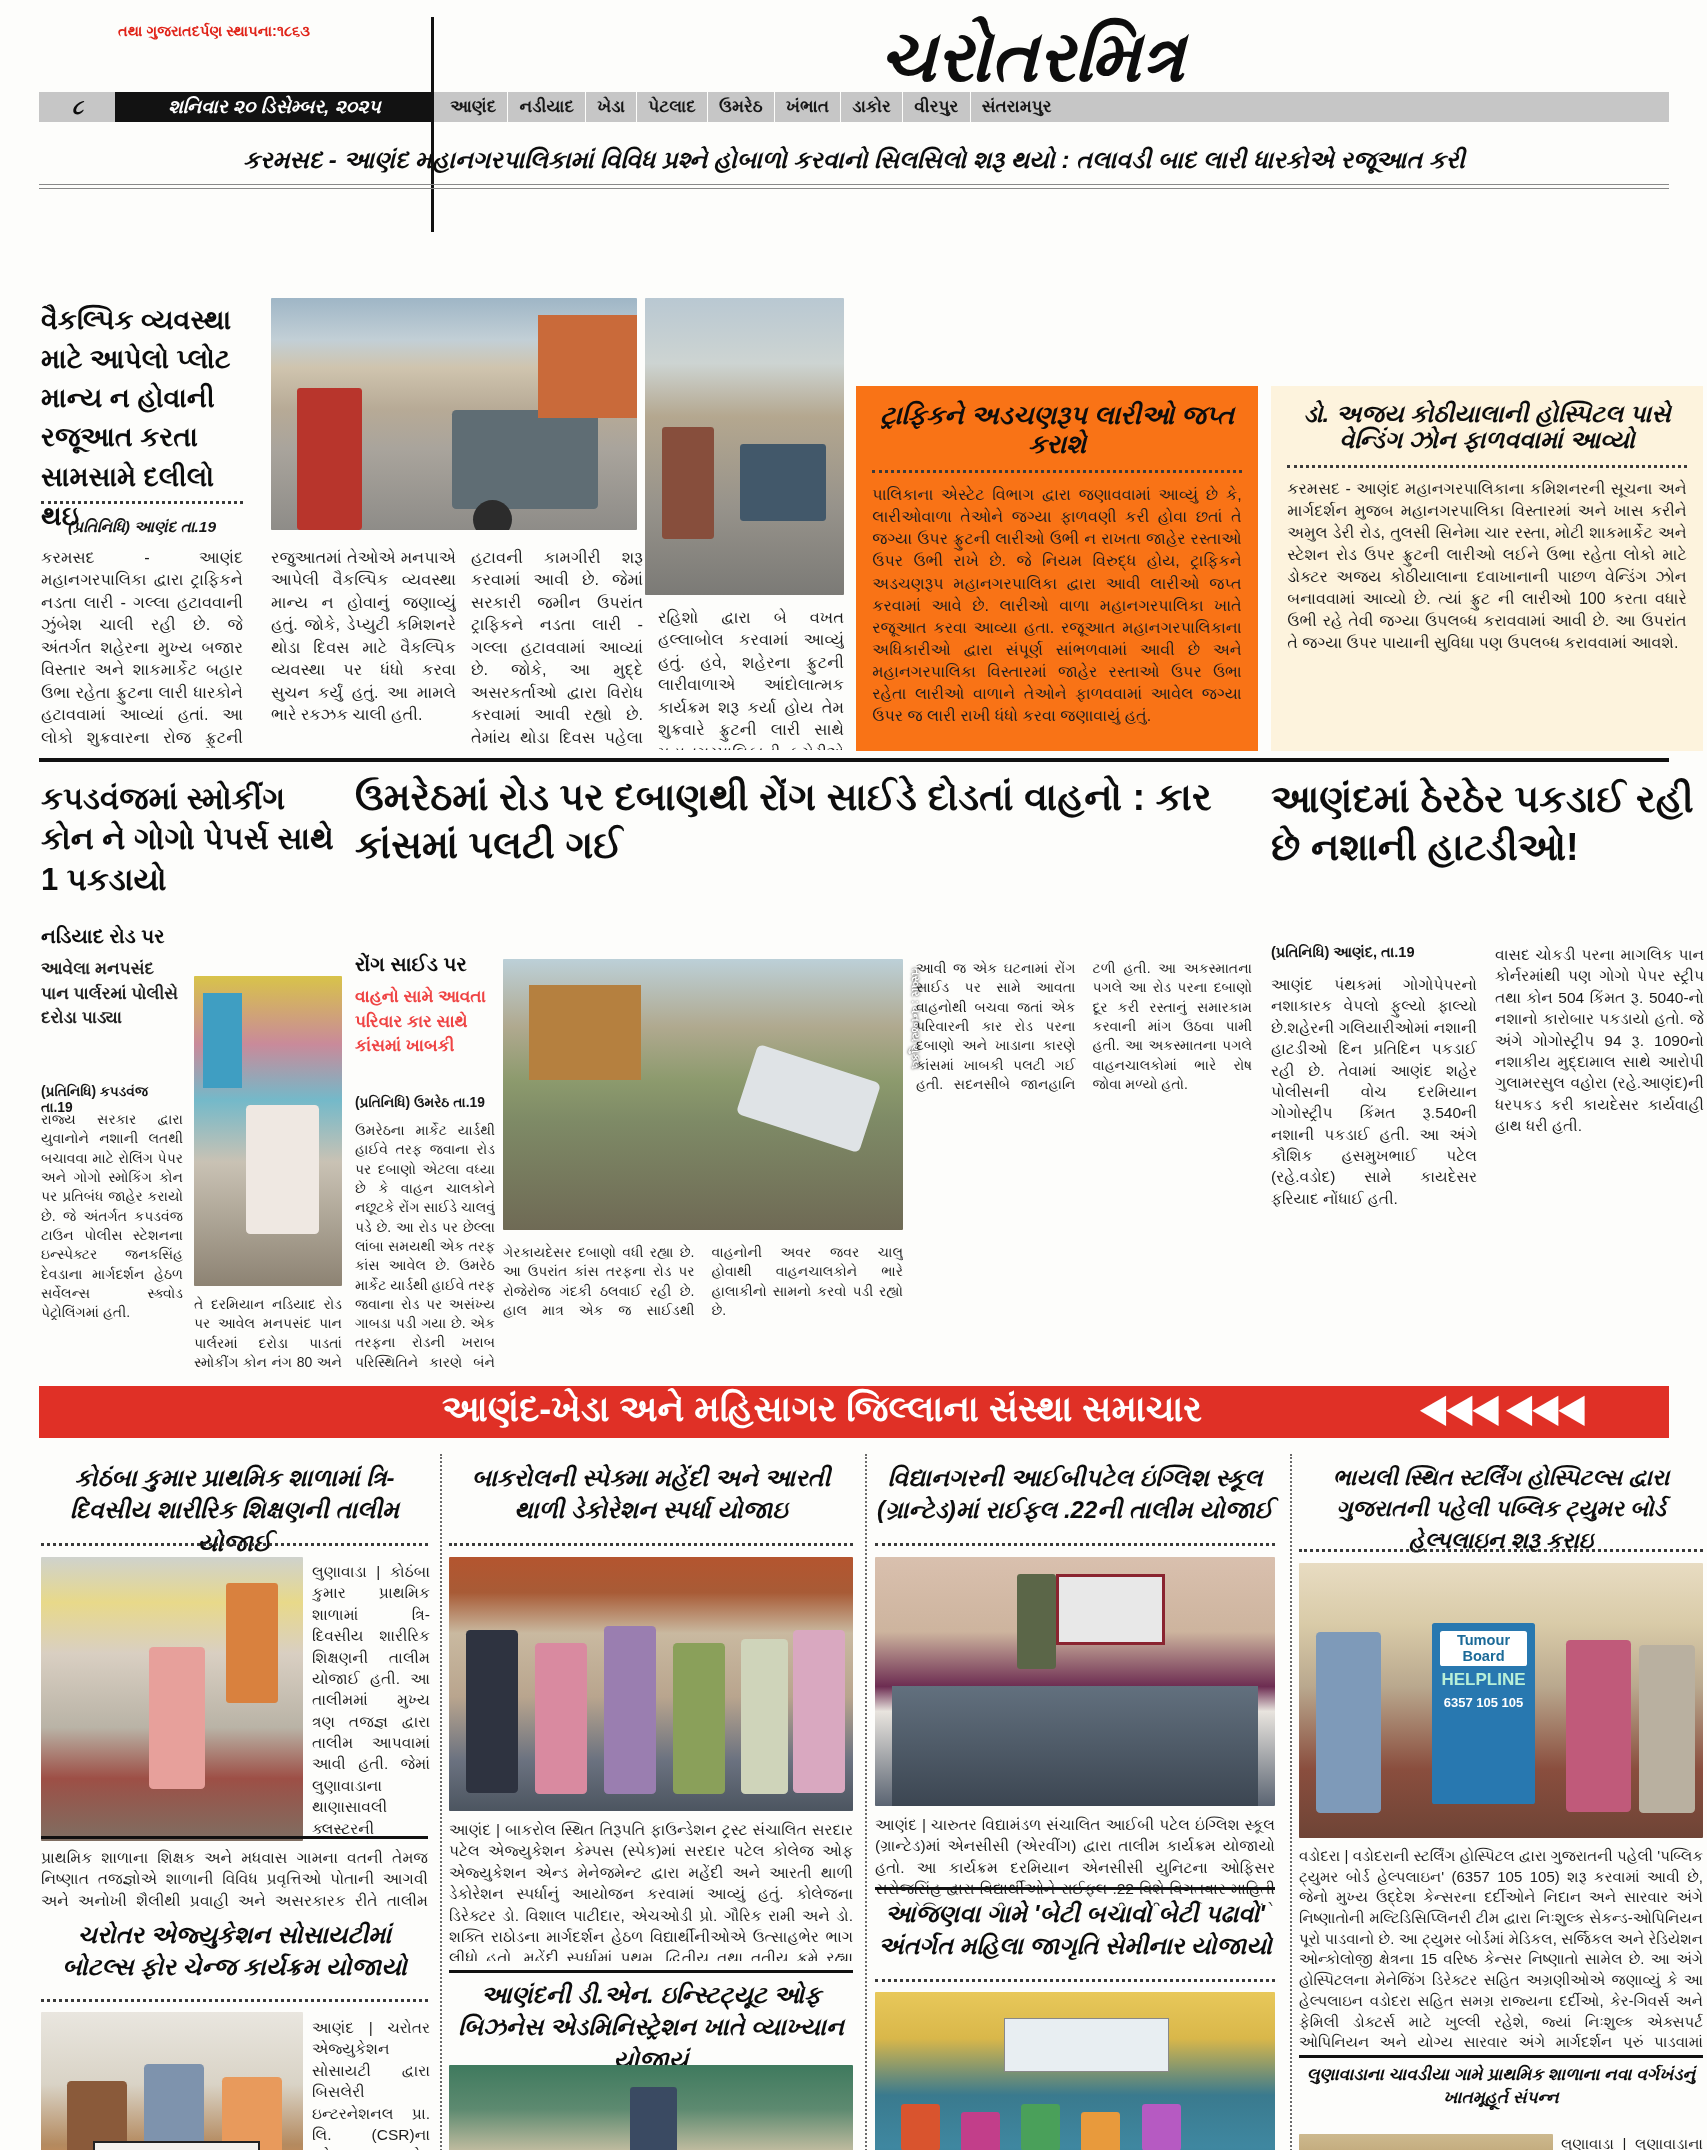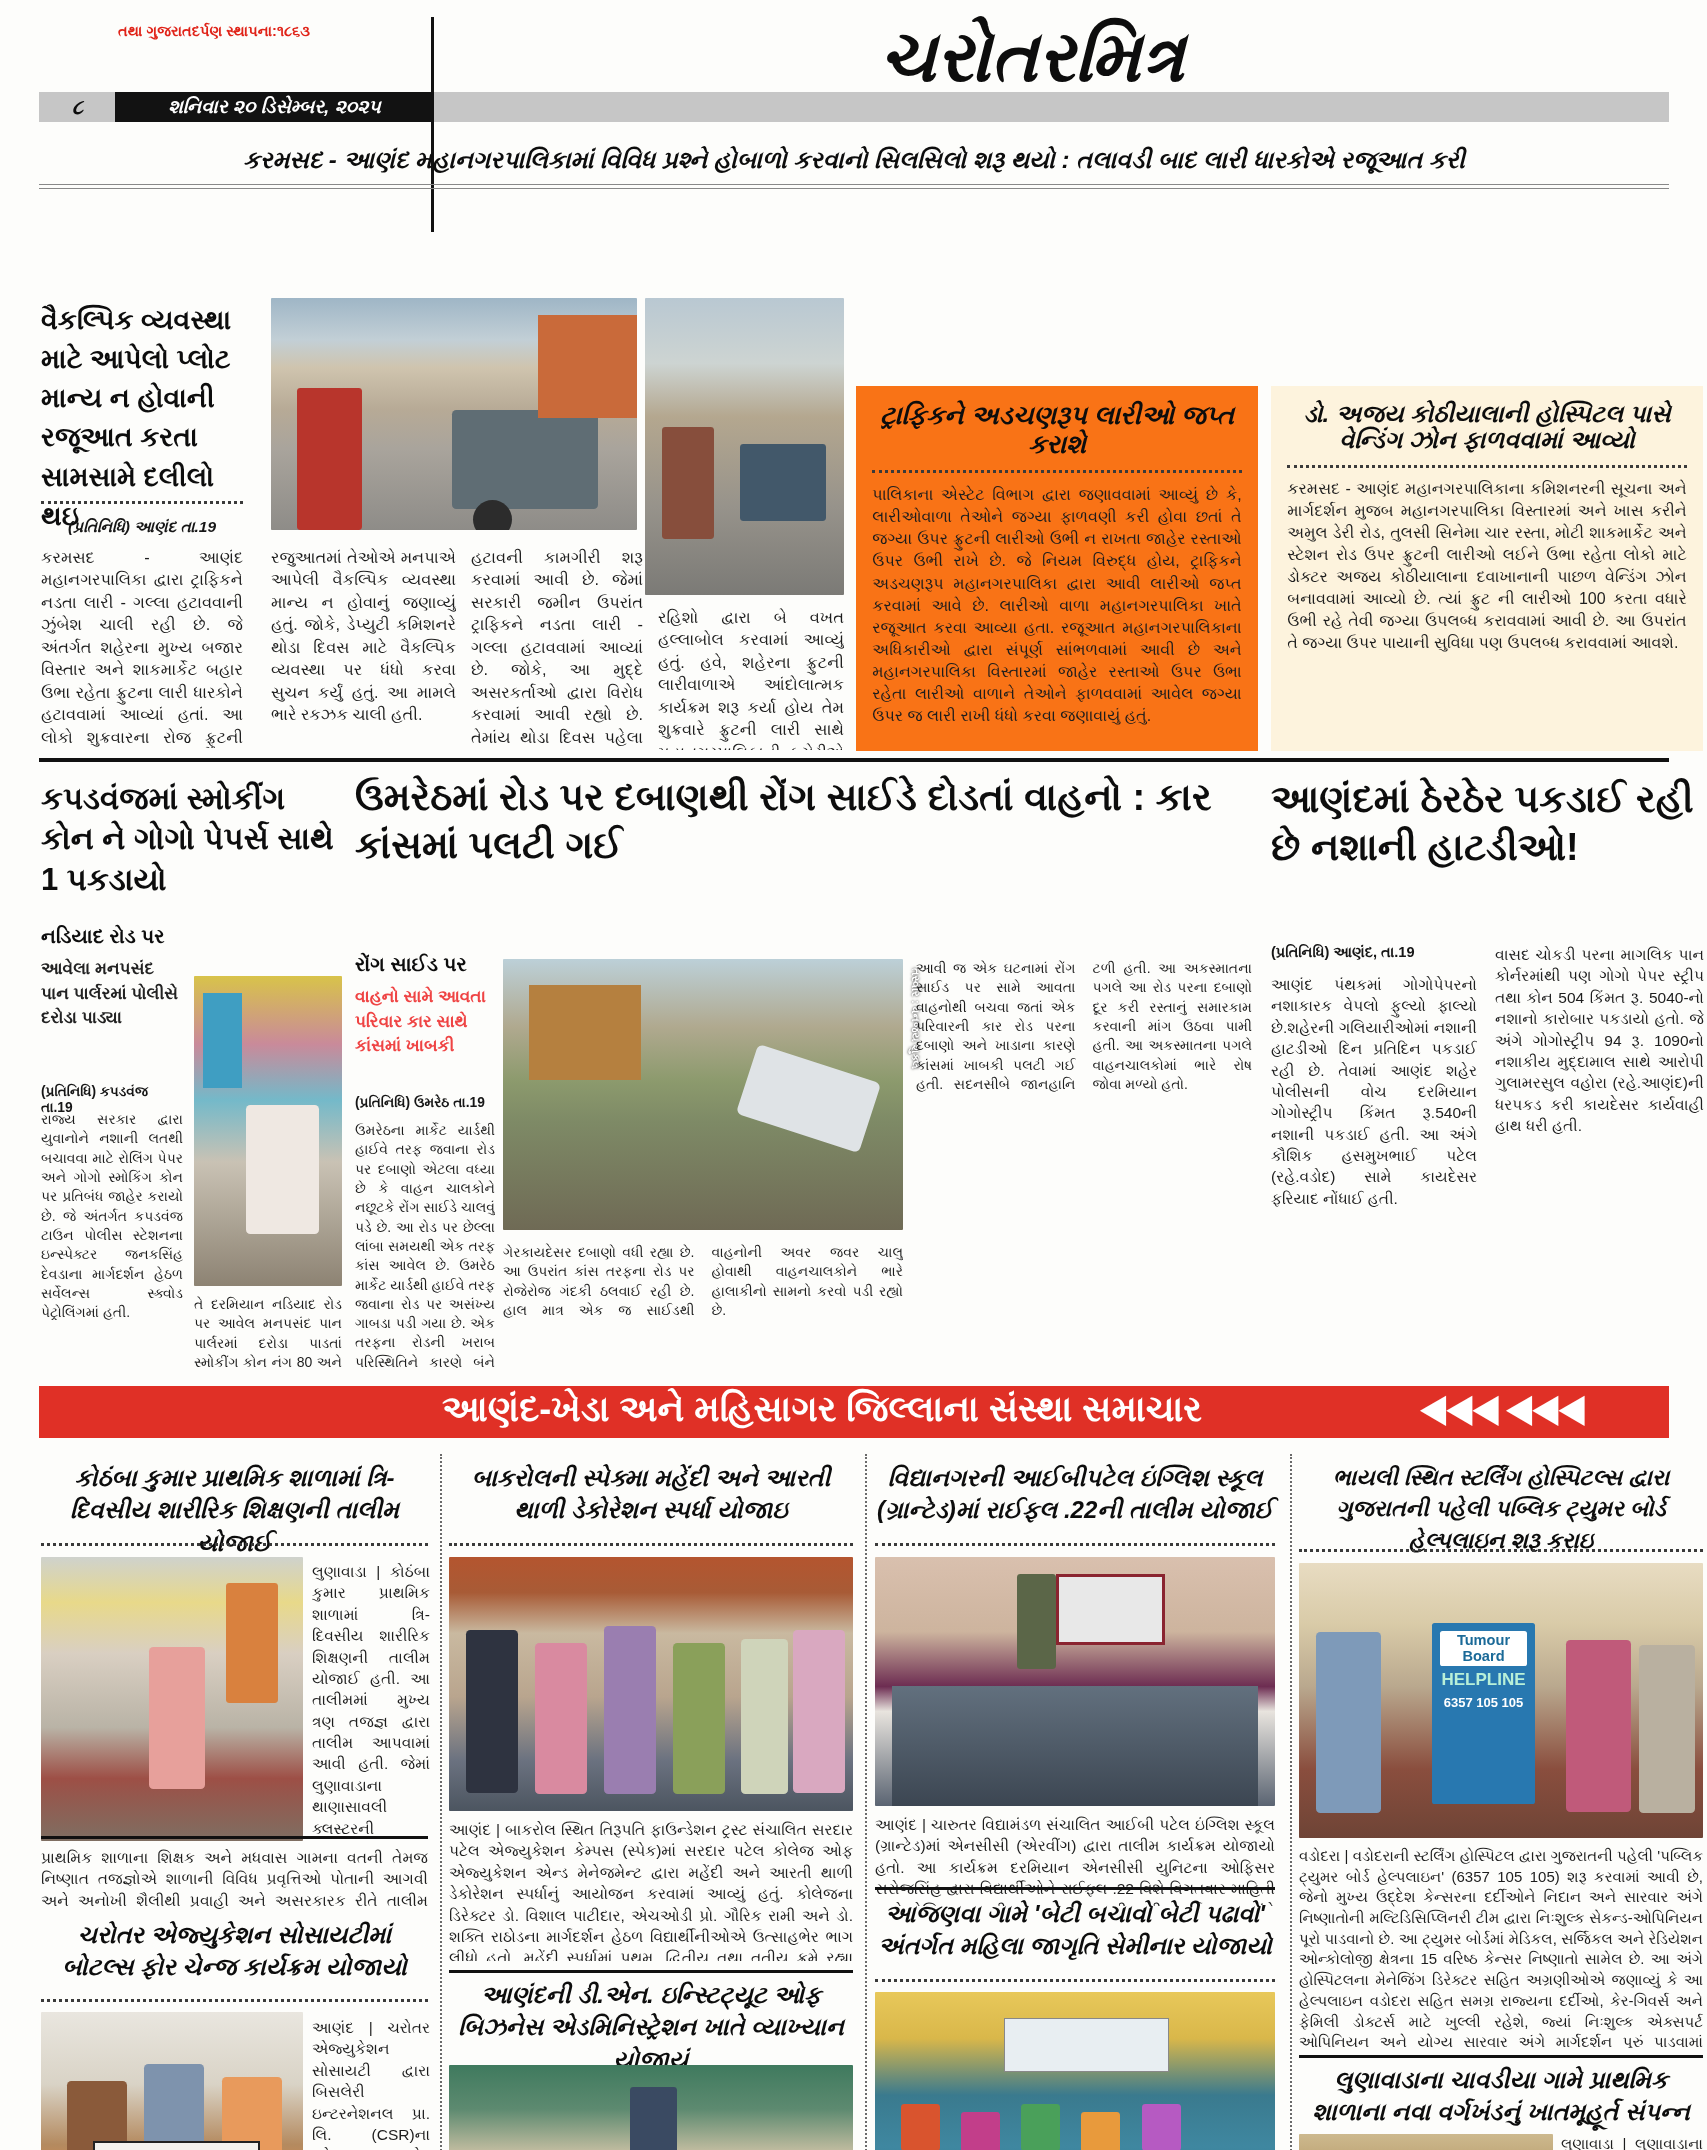--- a/index.html
+++ b/index.html
@@ -27,20 +27,23 @@
 
   <div class="abs" style="left:41px;top:19.4px;width:327px;">
     <div style="font-size:14.6px;color:#e02318;font-weight:bold;margin-top:3.4px;padding-left:77px;">તથા ગુજરાતદર્પણ સ્થાપના:૧૮૬૩</div>
   </div>
   <div class="abs" style="left:431px;top:17px;width:3.4px;height:215px;background:#111;"></div>
   <div class="abs hl center" style="left:645px;top:17px;width:774px;font-size:71px;">ચરોતરમિત્ર</div>
 
   <div class="abs" style="left:39px;top:92px;width:1630px;height:30px;background:#c6c6c6;"></div>
   <div class="abs hl center" style="left:43px;top:95px;width:69px;font-size:20.6px;">૮</div>
   <div class="abs center" style="left:115px;top:92px;width:319px;height:30px;background:#121212;color:#fff;font-weight:bold;font-size:19px;line-height:30px;">શનિવાર ૨૦ ડિસેમ્બર, ૨૦૨૫</div>
+  <div class="abs" style="left:439px;top:92px;height:30px;line-height:30px;white-space:nowrap;">
+    <span class="citycell">આણંદ</span><span class="citycell">નડીયાદ</span><span class="citycell">ખેડા</span><span class="citycell">પેટલાદ</span><span class="citycell">ઉમરેઠ</span><span class="citycell">ખંભાત</span><span class="citycell">ડાકોર</span><span class="citycell">વીરપુર</span><span class="citycell" style="border-right:none;">સંતરામપુર</span>
+  </div>
 
   <div class="abs hl center" style="left:39px;top:147px;width:1630px;font-size:24px;">કરમસદ - આણંદ મહાનગરપાલિકામાં વિવિધ પ્રશ્ને હોબાળો કરવાનો સિલસિલો શરૂ થયો : તલાવડી બાદ લારી ધારકોએ રજૂઆત કરી</div>
   <div class="abs" style="left:39px;top:184px;width:1630px;height:2.6px;border-top:1.3px solid #888;border-bottom:1.3px solid #888;"></div>
 
   <div class="abs hl" style="left:41px;top:301px;width:202px;font-size:27px;line-height:1.45;">વૈકલ્પિક વ્યવસ્થા માટે આપેલો પ્લોટ માન્ય ન હોવાની રજૂઆત કરતા સામસામે દલીલો થઇ</div>
   <div class="abs dotrule" style="left:41px;top:501px;width:202px;"></div>
   <div class="abs dateline center" style="left:41px;top:518px;width:202px;">(પ્રતિનિધિ) આણંદ તા.19</div>
   <div class="abs body-txt" style="left:41px;top:546px;width:202px;height:202px;font-size:16.3px;">કરમસદ - આણંદ મહાનગરપાલિકા દ્વારા ટ્રાફિકને નડતા લારી - ગલ્લા હટાવવાની ઝુંબેશ ચાલી રહી છે. જે અંતર્ગત શહેરના મુખ્ય બજાર વિસ્તાર અને શાકમાર્કેટ બહાર ઉભા રહેતા ફ્રુટના લારી ધારકોને હટાવવામાં આવ્યાં હતાં. આ લોકો શુક્રવારના રોજ ફ્રુટની લારી સાથે મહાનગરપાલિકાની કચેરીએ પહોંચી ગયાં હતાં અને ઉગ્ર રજુઆત કરી હતી. આ</div>
 
   <div class="abs photo" style="left:271px;top:298px;width:366px;height:232px;background:
@@ -191,21 +194,21 @@
       <div style="font-size:17px;font-weight:bold;margin-top:4.3px;color:#b8f0d8;">HELPLINE</div>
       <div style="font-size:13px;font-weight:bold;margin-top:4.3px;">6357 105 105</div>
     </div>
     <div class="abs" style="left:17px;top:69px;width:65px;height:181px;background:#7e9ab9;border-radius:4.3px;"></div>
     <div class="abs" style="left:267px;top:77px;width:65px;height:172px;background:#c05a7a;border-radius:4.3px;"></div>
     <div class="abs" style="left:340px;top:82px;width:56px;height:168px;background:#b9b0a0;border-radius:4.3px;"></div>
   </div>
   <div class="abs body-txt" style="left:1299px;top:1846px;width:404px;height:202px;font-size:15px;">વડોદરા | વડોદરાની સ્ટર્લિંગ હોસ્પિટલ દ્વારા ગુજરાતની પહેલી 'પબ્લિક ટ્યુમર બોર્ડ હેલ્પલાઇન' (6357 105 105) શરૂ કરવામાં આવી છે, જેનો મુખ્ય ઉદ્દેશ કેન્સરના દર્દીઓને નિદાન અને સારવાર અંગે નિષ્ણાતોની મલ્ટિડિસિપ્લિનરી ટીમ દ્વારા નિઃશુલ્ક સેકન્ડ-ઓપિનિયન પૂરો પાડવાનો છે. આ ટ્યુમર બોર્ડમાં મેડિકલ, સર્જિકલ અને રેડિયેશન ઓન્કોલોજી ક્ષેત્રના 15 વરિષ્ઠ કેન્સર નિષ્ણાતો સામેલ છે. આ અંગે હોસ્પિટલના મેનેજિંગ ડિરેક્ટર સહિત અગ્રણીઓએ જણાવ્યું કે આ હેલ્પલાઇન વડોદરા સહિત સમગ્ર રાજ્યના દર્દીઓ, કેર-ગિવર્સ અને ફેમિલી ડોક્ટર્સ માટે ખુલ્લી રહેશે, જ્યાં નિઃશુલ્ક એક્સપર્ટ ઓપિનિયન અને યોગ્ય સારવાર અંગે માર્ગદર્શન પૂરું પાડવામાં આવશે.</div>
   <div class="abs solidrule" style="left:1299px;top:2055px;width:404px;height:2.6px;"></div>
 
-  <div class="abs hl center" style="left:1299px;top:2064px;width:404px;font-size:24px;line-height:1.35;">લુણાવાડાના ચાવડીયા ગામે પ્રાથમિક શાળાના નવા વર્ગખંડનું ખાતમૂહૂર્ત સંપન્ન</div>
+  <div class="abs hl center" style="left:1299px;top:2064px;width:404px;font-size:17px;line-height:1.35;">લુણાવાડાના ચાવડીયા ગામે પ્રાથમિક શાળાના નવા વર્ગખંડનું ખાતમૂહૂર્ત સંપન્ન</div>
   <div class="abs photo" style="left:1299px;top:2134px;width:254px;height:82px;background:
       linear-gradient(180deg,#cdb98e 0%,#b99e6d 45%,#a07a4a 100%);">
     
   </div>
   <div class="abs body-txt" style="left:1561px;top:2134px;width:142px;height:82px;font-size:15px;">લુણાવાડા | લુણાવાડાના ચાવડીયા ગામે આવેલી (ચાવડિયા પ્રાથમિક શાળા)માં નવા વર્ગખંડના નિર્માણ માટે ખાતમુહૂર્તનો કાર્યક્રમ યોજવામાં આવ્યો હતો. આ પ્રસંગે શાળાના</div>
 
 </div>
 
 
 </body></html>

